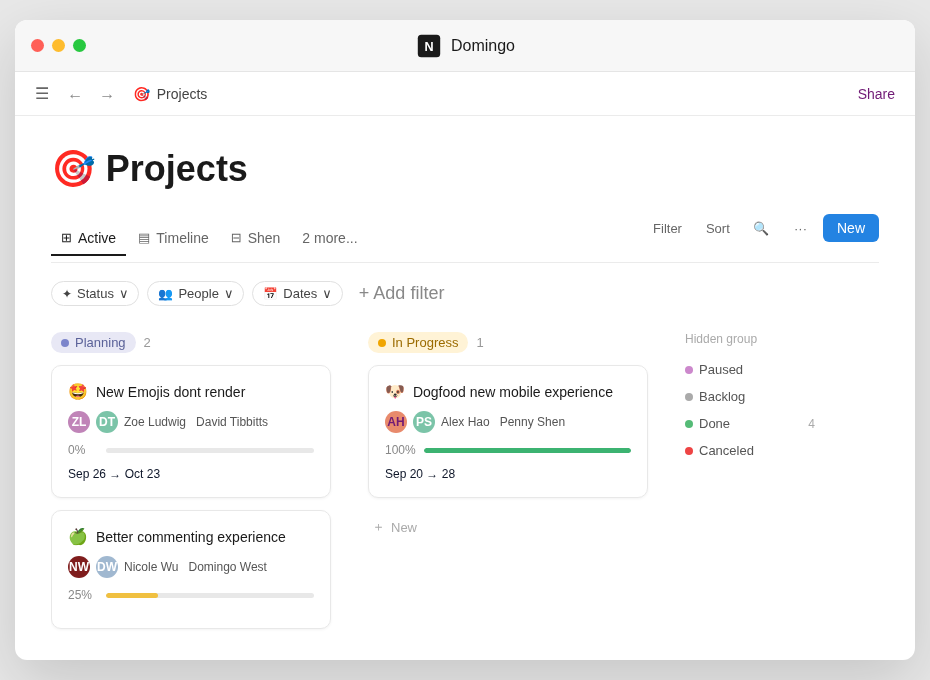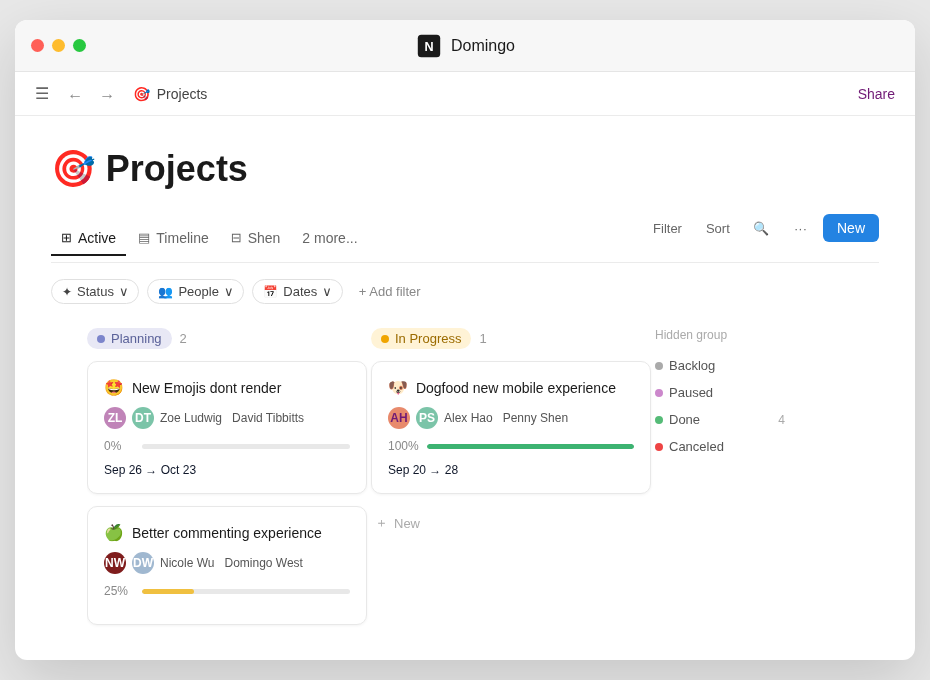--- a/index.html
+++ b/index.html
@@ -192,33 +192,32 @@
       font-size: 13px;
       color: #444;
       cursor: pointer;
       background: #fff;
     }
     .filter-chip .chip-icon { font-size: 12px; }
     .add-filter {
       display: flex;
       align-items: center;
       gap: 4px;
-      font-size: 13px;
+      font-size: 18px;
       color: #888;
       cursor: pointer;
       padding: 4px 8px;
       border-radius: 20px;
     }
     
     .board {
       display: flex;
-      gap: 4px;
+      gap: 37px;
       align-items: flex-start;
       overflow-x: auto;
-      margin-left: 36px;
     }
     .board-column {
       min-width: 280px;
       max-width: 290px;
       flex-shrink: 0;
     }
     .column-header {
       display: flex;
       align-items: center;
       gap: 8px;
@@ -525,26 +524,26 @@
         <div class="new-item-row">
           <span>＋</span>
           <span>New</span>
         </div>
       </div>
 
       <div class="hidden-groups">
         <div class="hidden-groups-title">Hidden group</div>
 
         <div class="hidden-group-item">
+          <span class="hg-dot" style="background:#cc88cc;"></span>
+          <span>Paused</span>
+        </div>
+        <div class="hidden-group-item">
           <span class="hg-dot" style="background:#aaaaaa;"></span>
           <span>Backlog</span>
-        </div>
-        <div class="hidden-group-item">
-          <span class="hg-dot" style="background:#cc88cc;"></span>
-          <span>Paused</span>
         </div>
         <div class="hidden-group-item">
           <span class="hg-dot" style="background:#55bb77;"></span>
           <span>Done</span>
           <span class="hg-count">4</span>
         </div>
         <div class="hidden-group-item">
           <span class="hg-dot" style="background:#ee4444;"></span>
           <span>Canceled</span>
         </div>

